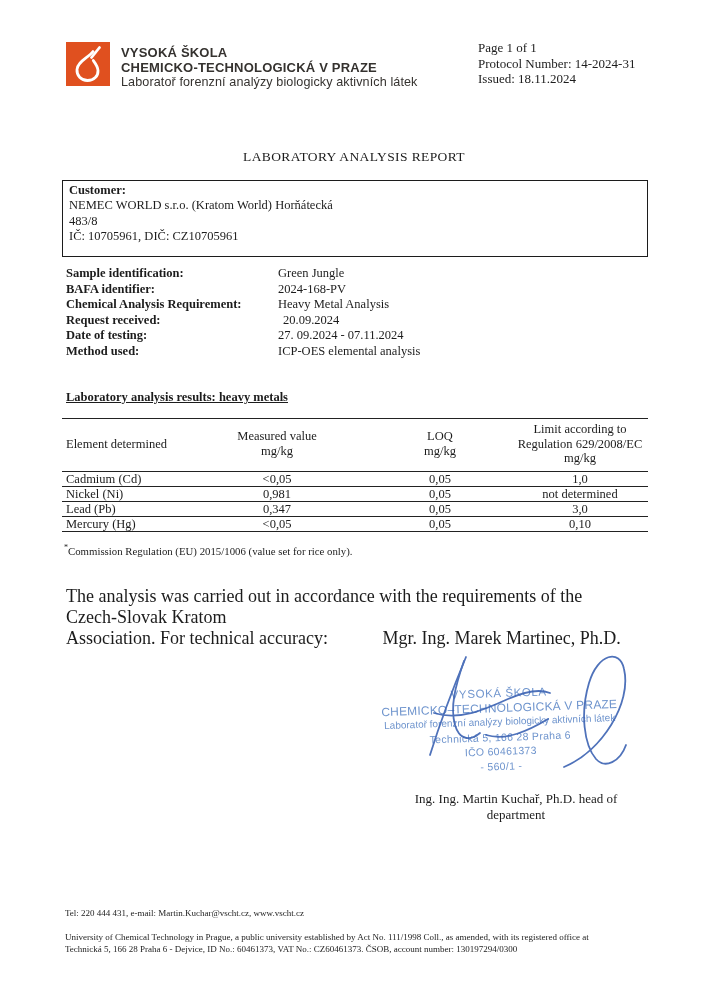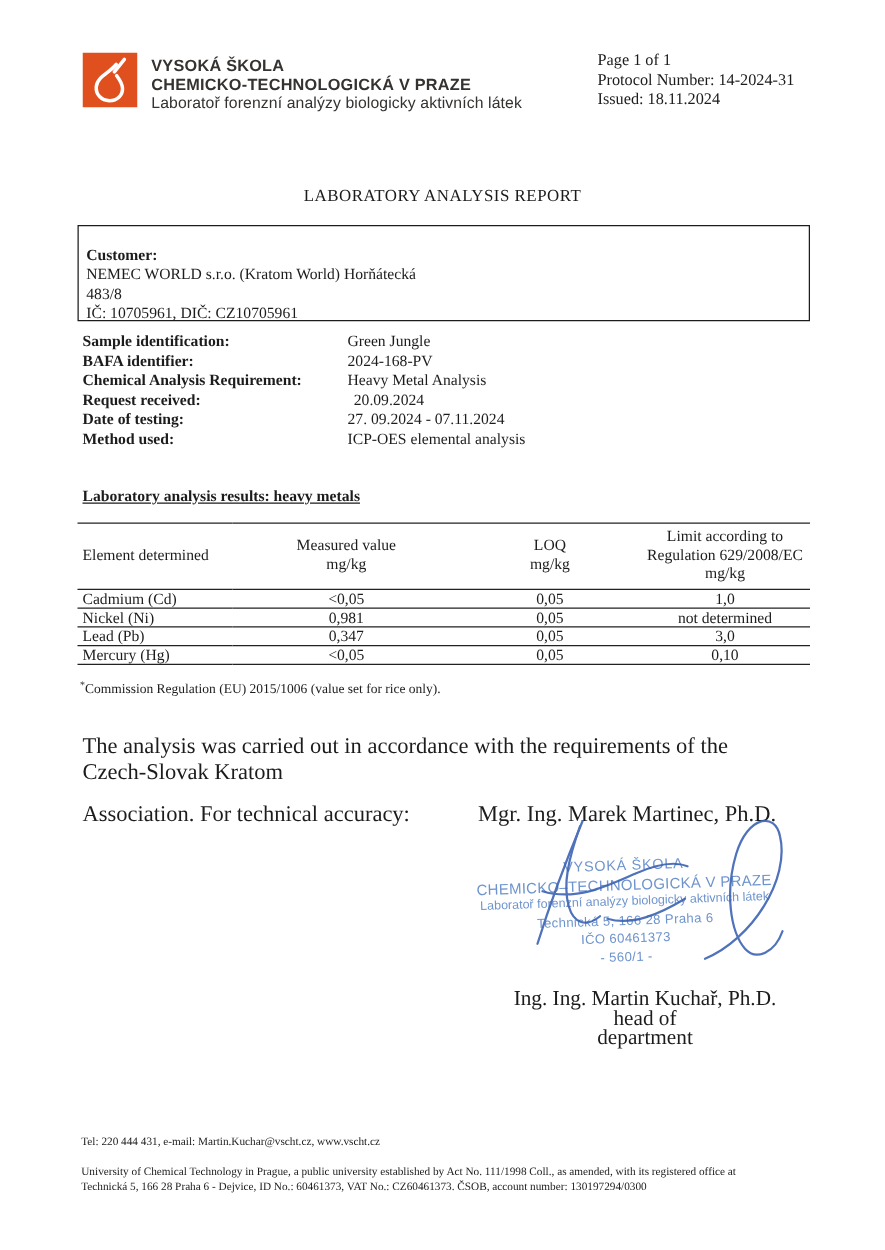--- a/index.html
+++ b/index.html
@@ -37,21 +37,21 @@
     position: absolute; left: 0; top: 149px; width: 708px;
     text-align: center; font-size: 13.5px; font-weight: normal;
     letter-spacing: .4px;
   }
 
   
   .customer-box {
     position: absolute; left: 62px; top: 180px;
     width: 586px; height: 77px;
     border: 1.5px solid #1c1c1c;
-    padding: 16px 6px;
+    padding: 2px 6px;
     font-size: 12.5px; line-height: 15.3px;
   }
   .customer-label { font-weight: bold; }
 
   
   .info-grid {
     position: absolute; left: 66px; top: 266px;
     font-size: 12.5px; line-height: 15.6px;
     width: 560px;
   }
@@ -88,41 +88,41 @@
     position: absolute; left: 64px; top: 543px;
     font-size: 10.8px;
   }
   .footnote sup { font-size: 8px; vertical-align: super; }
 
   
   .statement {
     position: absolute; left: 66px; top: 586px;
     font-size: 18px; width: 560px;
   }
-  .statement-line2 { margin-top: 13px; }
+  .statement-line2 { }
   .statement-signer { margin-left: 50px; }
 
   
   .stamp {
     position: absolute; left: 352px; top: 686px; width: 296px;
     text-align: center;
     font-family: "Liberation Sans", sans-serif;
     color: #628bc9; opacity: .92;
     transform: rotate(-2deg);
     line-height: 14.6px;
   }
   .stamp-line1 { font-size: 11.5px; letter-spacing: .6px; }
   .stamp-line2 { font-size: 12px; letter-spacing: .2px; }
   .stamp-line3 { font-size: 10px; }
   .stamp-line4, .stamp-line5, .stamp-line6 { font-size: 10.5px; letter-spacing: .3px; }
   .signature-svg { position: absolute; left: 368px; top: 645px; }
 
   .signatory {
     position: absolute; left: 396px; top: 791px; width: 240px;
-    text-align: center; font-size: 17px; line-height: 15.5px;
+    text-align: center; font-size: 13px; line-height: 15.5px;
   }
 
   
   .footer-contact {
     position: absolute; left: 65px; top: 908px;
     font-size: 9px;
   }
   .footer-legal {
     position: absolute; left: 65px; top: 932px; width: 586px;
     font-size: 9px; line-height: 11.5px;

